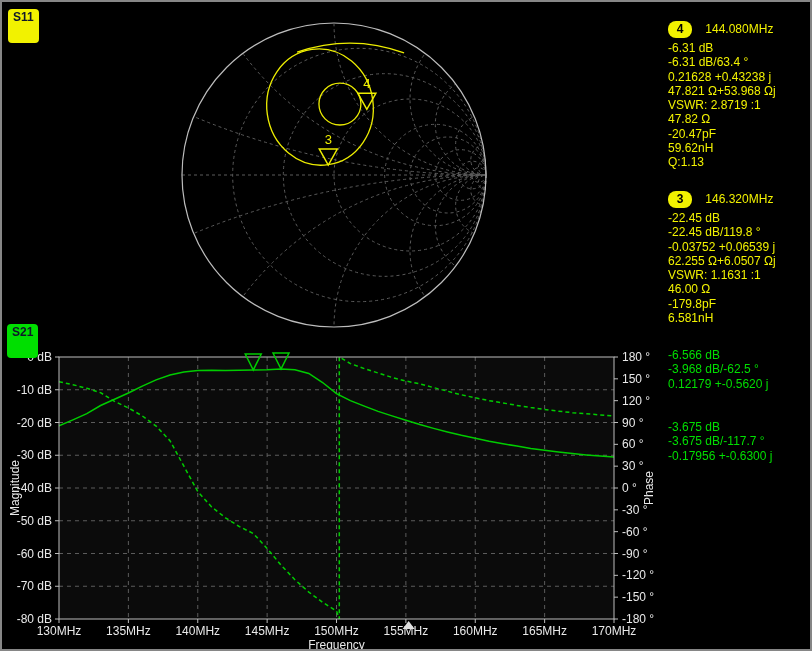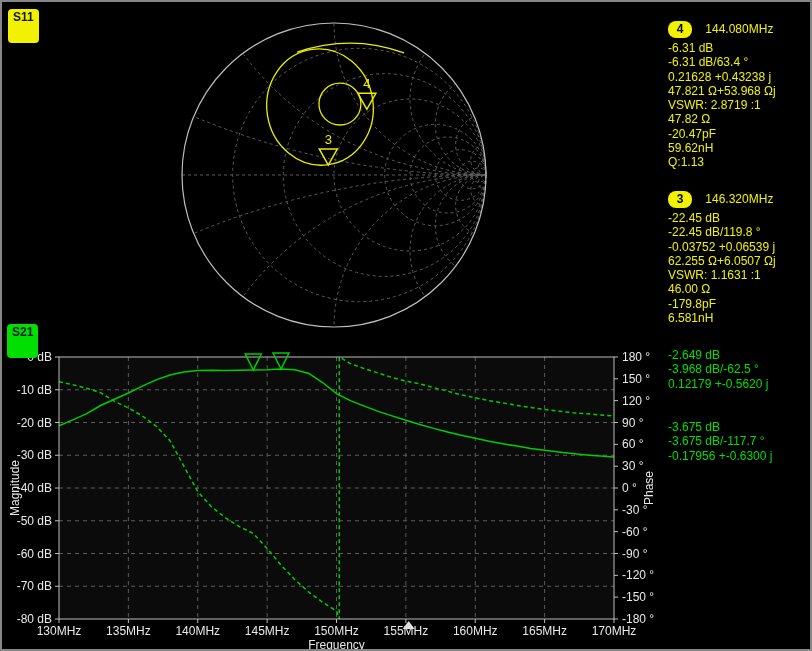--- a/index.html
+++ b/index.html
@@ -215,21 +215,21 @@
       <div class="mline">-22.45 dB/119.8 °</div>
       <div class="mline">-0.03752 +0.06539 j</div>
       <div class="mline">62.255 Ω+6.0507 Ωj</div>
       <div class="mline">VSWR: 1.1631 :1</div>
       <div class="mline">46.00 Ω</div>
       <div class="mline">-179.8pF</div>
       <div class="mline">6.581nH</div>
     </div>
 
     <div class="mblock green" style="top:346px">
-      <div class="mline">-2.649 dB</div>
+      <div class="mline">-6.566 dB</div>
       <div class="mline">-3.968 dB/-62.5 °</div>
       <div class="mline">0.12179 +-0.5620 j</div>
     </div>
 
     <div class="mblock green" style="top:418px">
       <div class="mline">-3.675 dB</div>
       <div class="mline">-3.675 dB/-117.7 °</div>
       <div class="mline">-0.17956 +-0.6300 j</div>
     </div>
 

